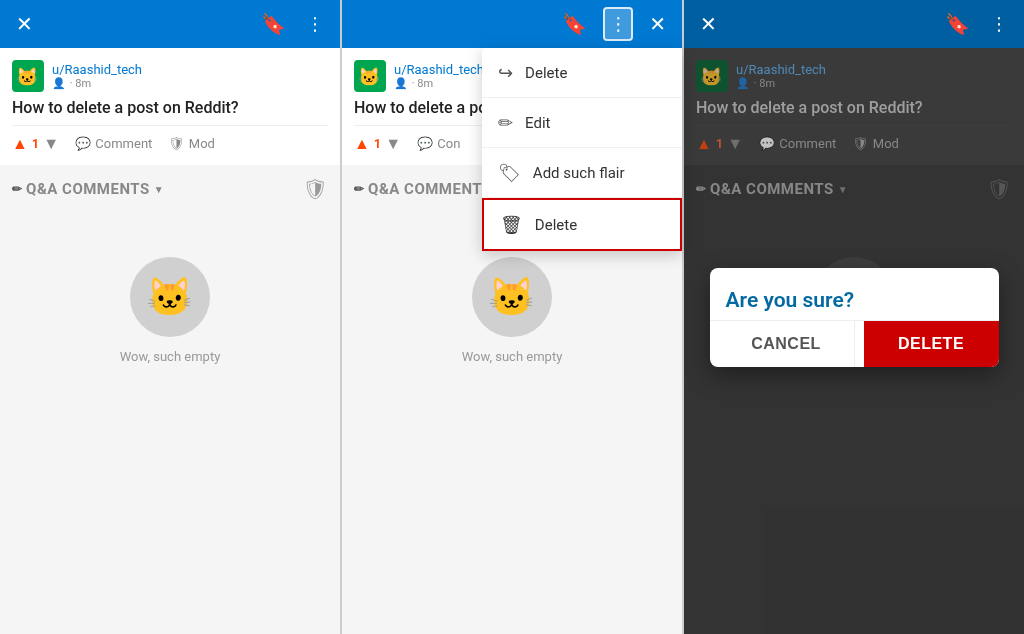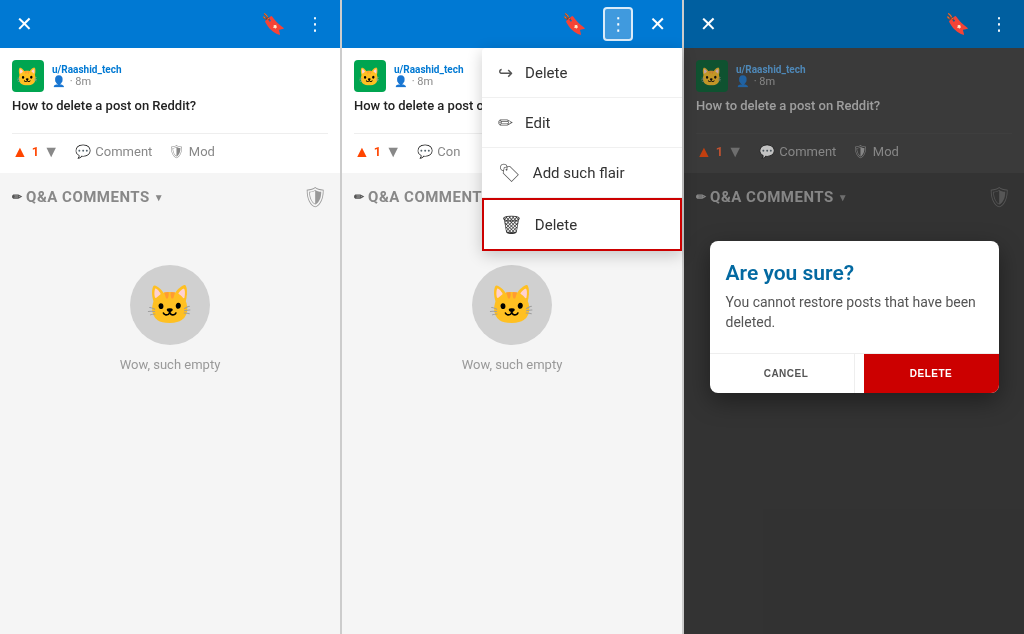--- a/index.html
+++ b/index.html
@@ -85,38 +85,38 @@
       justify-content: center;
       font-size: 18px;
     }
 
     .user-details {
       display: flex;
       flex-direction: column;
     }
 
     .username {
-      font-size: 10px;
-      font-weight: 700;
+      font-size: 13px;
+      font-weight: 400;
       color: #0079d3;
     }
 
     .post-meta {
       font-size: 11px;
       color: #888;
       display: flex;
       align-items: center;
       gap: 4px;
     }
 
     .post-title {
-      font-size: 13px;
+      font-size: 16px;
       font-weight: 500;
       color: #222;
-      margin-bottom: 20px;
+      margin-bottom: 8px;
     }
 
     .post-actions {
       display: flex;
       align-items: center;
       gap: 16px;
       border-top: 1px solid #eee;
       padding-top: 8px;
     }
 
@@ -309,21 +309,21 @@
     .dialog-buttons {
       display: flex;
       gap: 0;
       border-top: 1px solid #eee;
       margin: 0 -16px -16px;
     }
 
     .dialog-btn {
       flex: 1;
       padding: 14px;
-      font-size: 10px;
+      font-size: 16px;
       font-weight: 700;
       letter-spacing: 0.5px;
       cursor: pointer;
       border: none;
       background: none;
       margin-left: 9px;
     }
 
     .dialog-btn.cancel {
       color: #555;
@@ -605,20 +605,19 @@
           </div>
           <span class="empty-text" style="color:#666;">Wow, such empty</span>
         </div>
       </div>
     </div>
   </div>
 
   <div class="dialog-overlay">
     <div class="dialog-box">
       <div class="dialog-title">Are you sure?</div>
-      <div class="dialog-message">You cannot restore posts that have been deleted.</div>
       <div class="dialog-buttons">
         <button class="dialog-btn cancel">CANCEL</button>
         <button class="dialog-btn delete">DELETE</button>
       </div>
     </div>
   </div>
 </div>
 
 </body></html>

